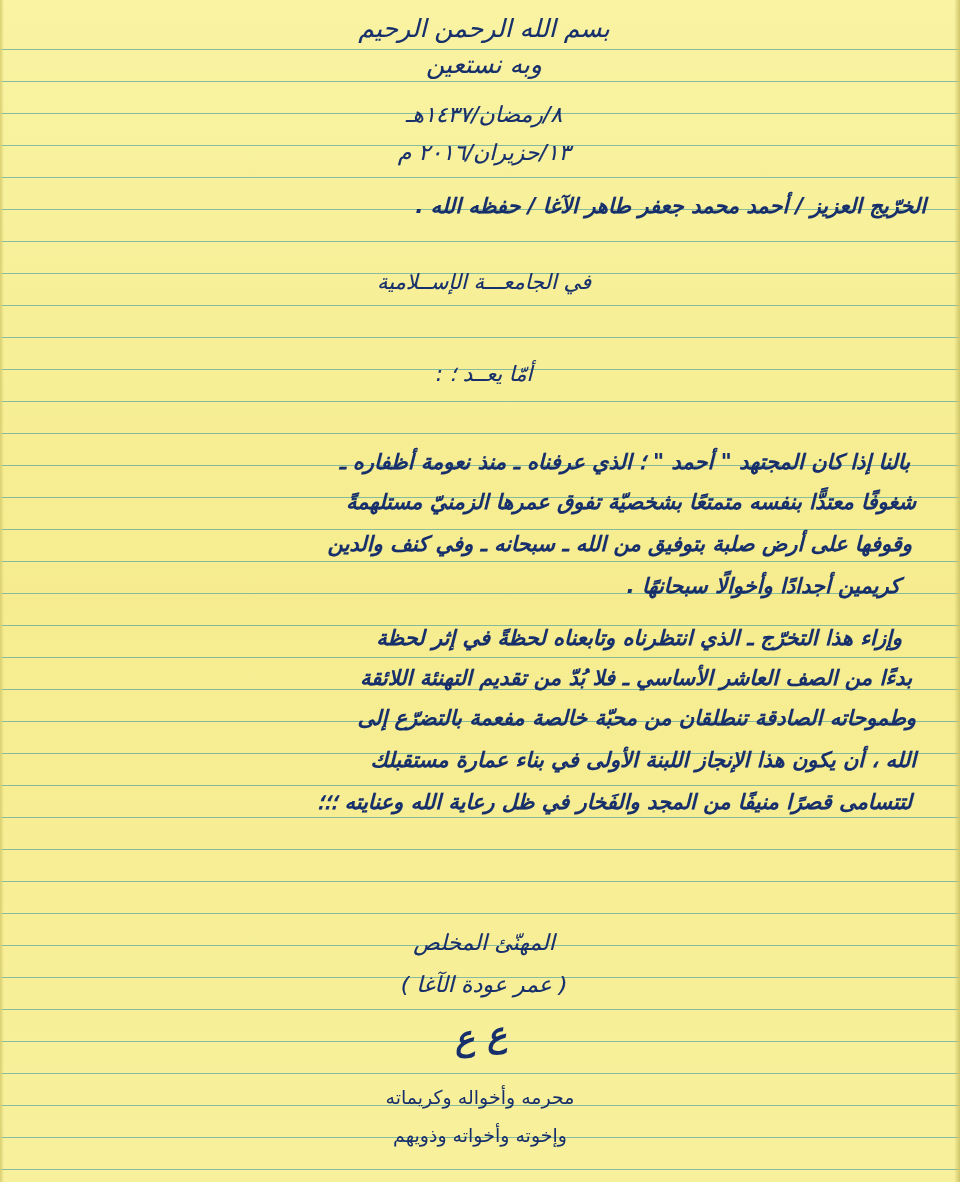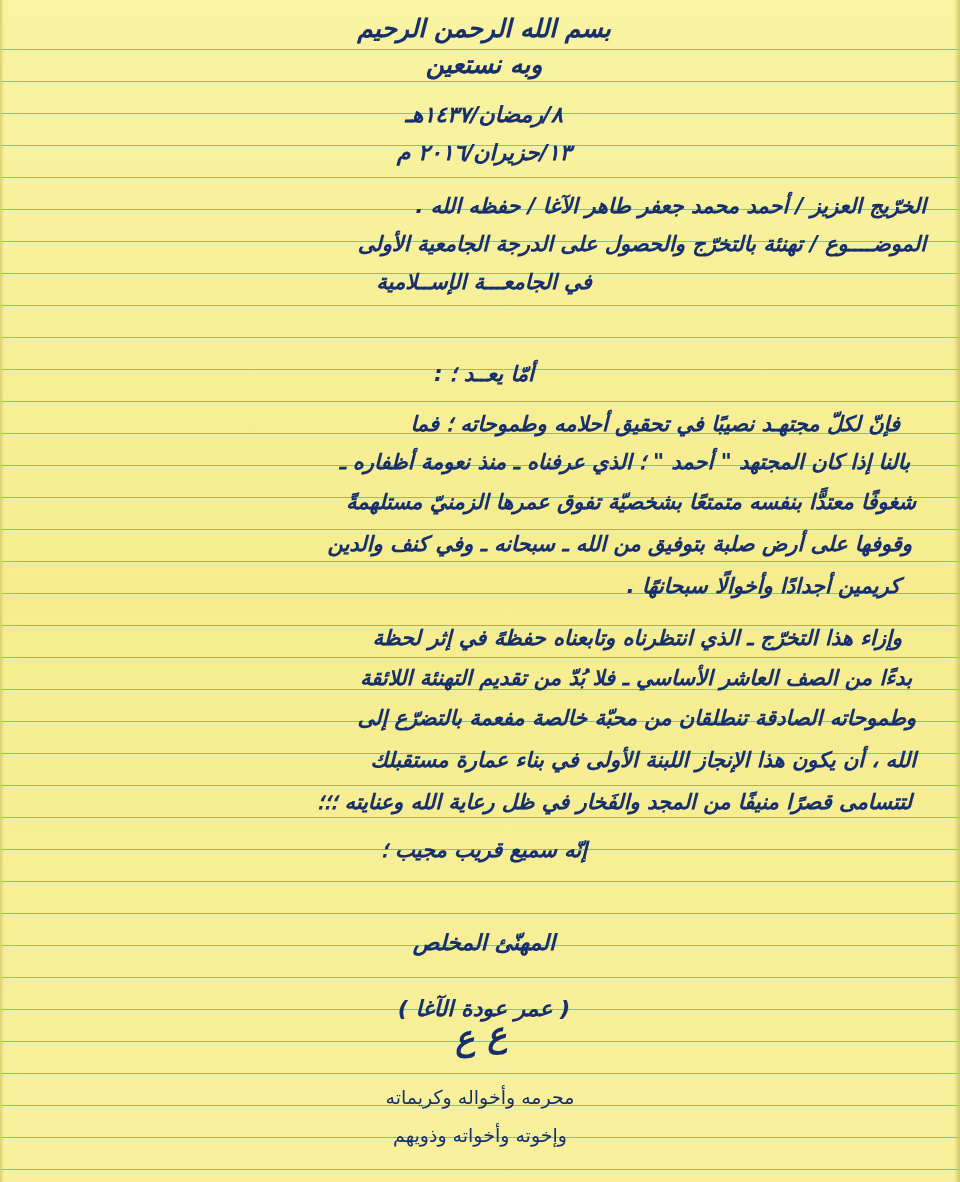--- a/index.html
+++ b/index.html
@@ -54,21 +54,21 @@
   .ln {
     position: absolute;
     color: #17306b;
     font-family: "DejaVu Sans", sans-serif;
     white-space: nowrap;
     letter-spacing: 0.5px;
   }
   
   .hand {
     font-style: italic;
-    font-weight: 700;
+    font-weight: 400;
     text-shadow: 0.4px 0.3px 0 rgba(23,48,107,0.35);
     padding-left: 8px;
   }
   .c { left: 0; right: 0; text-align: center; }
   .block {
     position: absolute;
     left: 34px;
     right: 34px;
     color: #17306b;
     font-style: italic;
@@ -88,59 +88,56 @@
   .sigmark {
     position: absolute;
     left: 0; right: 0;
     text-align: center;
     color: #17306b;
     font-size: 34px;
     font-style: italic;
     font-weight: 700;
     transform: rotate(-6deg);
   }
-  .paren { letter-spacing: 1px; margin-top: 24px; }
+  .paren { letter-spacing: 1px; }
 </style>
 </head>
 <body>
 
 <div id="page">
   <div id="rules"></div>
   <div id="paper-edge-left"></div>
   <div id="paper-edge-right"></div>
 
   <div id="content">
 
     <div class="ln hand c sz-bismillah" style="top:14px;">بسم الله الرحمن الرحيم</div>
     <div class="ln hand c sz-bismillah" style="top:50px;">وبه نستعين</div>
 
     <div class="ln hand c sz-date" style="top:102px;">٨/رمضان/١٤٣٧هـ</div>
     <div class="ln hand c sz-date" style="top:140px;">١٣/حزيران/٢٠١٦ م</div>
 
     <div class="block sz-head" style="top:190px;">الخرّيج العزيز / أحمد محمد جعفر طاهر الآغا / حفظه الله .</div>
 
-    <div class="block sz-head" style="top:228px;">الموضــــوع  /  تهنئة بالتخرّج والحصول على الدرجة الجامعية الأولى</div>
     <div class="ln hand c sz-head" style="top:270px;">في الجامعـــة الإســلامية</div>
 
 
     <div class="ln hand c sz-head" style="top:362px;">أمّا يعــد ؛ :</div>
 
-    <div class="block sz-body" style="top:408px; right:60px; left:60px;">فإنّ لكلّ مجتهـد نصيبًا في تحقيق أحلامه وطموحاته ؛ فما</div>
     <div class="block sz-body" style="top:446px; right:50px; left:50px;">بالنا إذا كان المجتهد " أحمد " ؛ الذي عرفناه ـ منذ نعومة أظفاره ـ</div>
     <div class="block sz-body" style="top:486px; right:44px; left:44px;">شغوفًا معتدًّا بنفسه متمتعًا بشخصيّة تفوق عمرها الزمنيّ مستلهمةً</div>
     <div class="block sz-body" style="top:528px; right:48px; left:48px;">وقوفها على أرض صلبة بتوفيق من الله ـ سبحانه ـ وفي كنف والدين</div>
     <div class="block sz-body" style="top:570px; right:60px; left:60px;">كريمين أجدادًا وأخوالًا سبحانهًا .</div>
 
-    <div class="block sz-body" style="top:622px; right:58px; left:58px;">وإزاء هذا التخرّج ـ الذي انتظرناه وتابعناه حفظهً في إثر لحظة</div>
+    <div class="block sz-body" style="top:622px; right:58px; left:58px;">وإزاء هذا التخرّج ـ الذي انتظرناه وتابعناه لحظةً في إثر لحظة</div>
     <div class="block sz-body" style="top:662px; right:48px; left:48px;">بدءًا من الصف العاشر الأساسي ـ فلا بُدّ من تقديم التهنئة اللائقة</div>
     <div class="block sz-body" style="top:702px; right:44px; left:44px;">وطموحاته الصادقة تنطلقان من محبّة خالصة مفعمة بالتضرّع إلى</div>
     <div class="block sz-body" style="top:744px; right:44px; left:44px;">الله ، أن يكون هذا الإنجاز اللبنة الأولى في بناء عمارة مستقبلك</div>
     <div class="block sz-body" style="top:786px; right:48px; left:48px;">لتتسامى قصرًا منيفًا من المجد والفَخار في ظل رعاية الله وعنايته ؛؛؛</div>
 
-    <div class="ln hand c sz-head" style="top:838px;">إنّه سميع قريب مجيب ؛</div>
 
     <div class="ln hand c sz-sign" style="top:930px;">المهنّئ المخلص</div>
     <div class="ln hand c sz-sign paren" style="top:972px;">( عمر عودة الآغا )</div>
     <div class="sigmark" style="top:1016px;">ع ع</div>
 
     <div class="ln c sz-foot" style="top:1086px; font-style:normal;">محرمه وأخواله وكريماته</div>
     <div class="ln c sz-foot" style="top:1124px; font-style:normal;">وإخوته وأخواته وذويهم</div>
 
   </div>
 </div>

